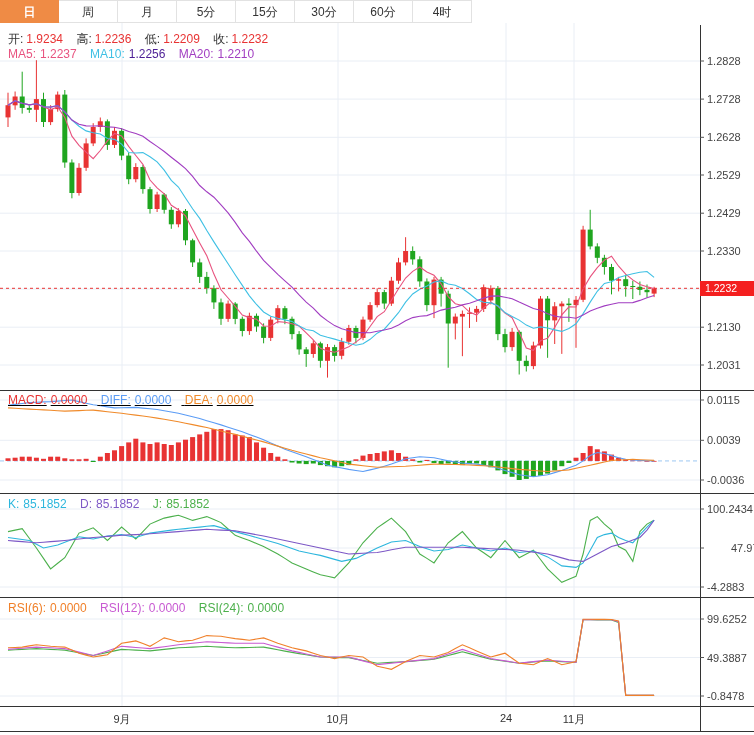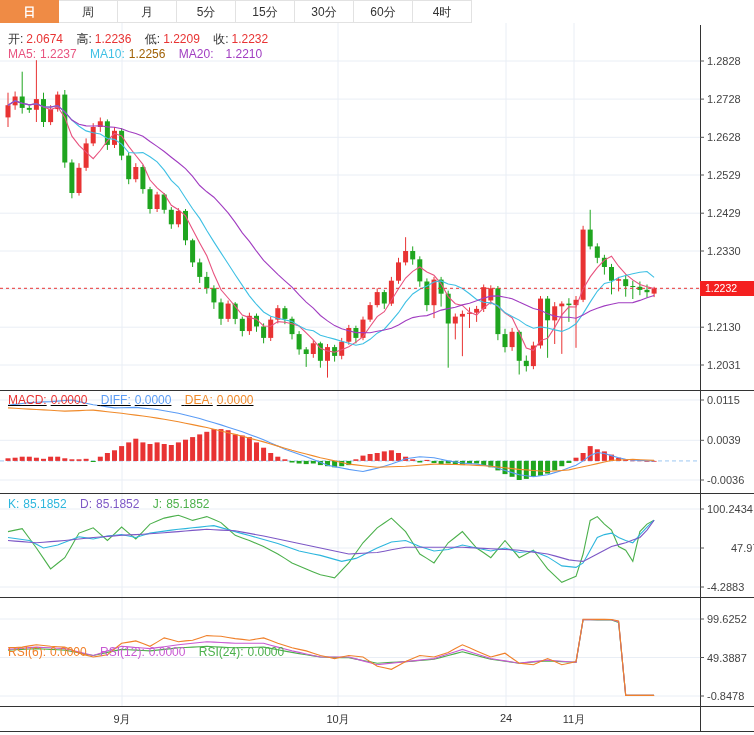--- a/index.html
+++ b/index.html
@@ -399,45 +399,45 @@
     <div class="tab">周</div>
     <div class="tab">月</div>
     <div class="tab">5分</div>
     <div class="tab">15分</div>
     <div class="tab">30分</div>
     <div class="tab">60分</div>
     <div class="tab">4时</div>
   </div>
 
 <div class="hdr" style="left:8px;top:31px;">
-  <span style="margin-right: 3px; color: rgb(51, 51, 51);">开:</span><span style="color: rgb(232, 51, 51);">2.0674</span>
+  <span style="margin-right: 3px; color: rgb(51, 51, 51);">开:</span><span style="color: rgb(232, 51, 51);">1.9234</span>
   <span style="margin-right: 3px; color: rgb(51, 51, 51);">高:</span><span style="color: rgb(232, 51, 51);">1.2236</span>
   <span style="margin-right: 3px; color: rgb(51, 51, 51);">低:</span><span style="color: rgb(232, 51, 51);">1.2209</span>
   <span style="margin-right: 3px; color: rgb(51, 51, 51);">收:</span><span style="color: rgb(232, 51, 51);">1.2232</span>
 </div>
 
 <div class="hdr" style="left:8px;top:47px;">
   <span style="margin-right: 4px; color: rgb(232, 83, 127);">MA5:</span><span style="color: rgb(232, 83, 127);">1.2237</span>
-  <span style="margin-right: 4px; color: rgb(63, 192, 228);">MA10:</span><span style="color: #a16207;">1.2256</span>
-  <span style="margin-right: 12px; color: rgb(161, 61, 193);">MA20:</span><span style="color: rgb(161, 61, 193);">1.2210</span>
+  <span style="margin-right: 4px; color: rgb(63, 192, 228);">MA10:</span><span style="color: #4c1d95;">1.2256</span>
+  <span style="margin-right: 4px; color: rgb(161, 61, 193);">MA20:</span><span style="color: rgb(161, 61, 193);">1.2210</span>
 </div>
 
 <div class="hdr" style="left:8px;top:393px;text-decoration:underline;">
   <span style="margin-right: 4px; color: rgb(232, 51, 51);">MACD:</span><span style="color: rgb(232, 51, 51);">0.0000</span>
   <span style="margin-right: 4px; color: rgb(91, 156, 245);">DIFF:</span><span style="color: rgb(91, 156, 245);">0.0000</span>
   <span style="margin-right: 4px; color: rgb(240, 138, 42);">DEA:</span><span style="color: rgb(240, 138, 42);">0.0000</span>
 </div>
 
 <div class="hdr" style="left:8px;top:497px;">
   <span style="margin-right: 4px; color: rgb(45, 182, 221);">K:</span><span style="color: rgb(45, 182, 221);">85.1852</span>
   <span style="margin-right: 4px; color: rgb(125, 88, 198);">D:</span><span style="color: rgb(125, 88, 198);">85.1852</span>
   <span style="margin-right: 4px; color: rgb(76, 176, 76);">J:</span><span style="color: rgb(76, 176, 76);">85.1852</span>
 </div>
 
-<div class="hdr" style="left:8px;top:601px;margin-top:44px;">
+<div class="hdr" style="left:8px;top:601px;">
   <span style="margin-right: 4px; color: rgb(240, 128, 42);">RSI(6):</span><span style="color: rgb(240, 128, 42);">0.0000</span>
   <span style="margin-right: 4px; color: rgb(200, 90, 210);">RSI(12):</span><span style="color: rgb(200, 90, 210);">0.0000</span>
   <span style="margin-right: 4px; color: rgb(76, 176, 76);">RSI(24):</span><span style="color: rgb(76, 176, 76);">0.0000</span>
 </div>
 
 <div id="price-tag" style="top: 281px; background: rgb(244, 31, 31);">1.2232</div>
 
 <div id="ylabels">
     <div class="ylab" style="top: 61px;">1.2828</div>
     <div class="ylab" style="top: 99.143px;">1.2728</div>

